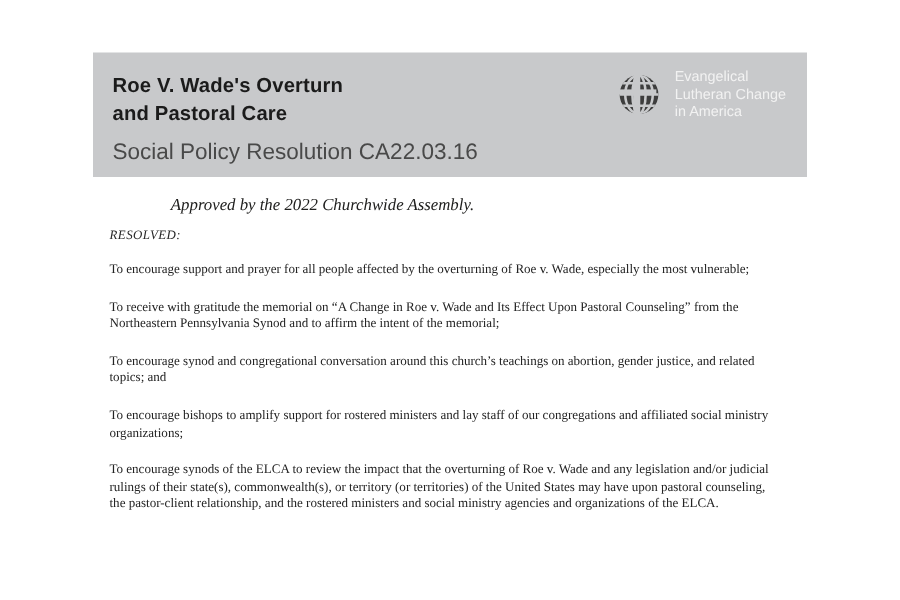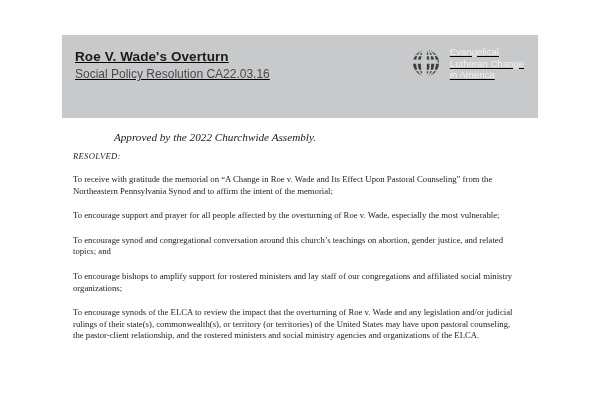--- a/index.html
+++ b/index.html
@@ -20,41 +20,40 @@
     position: absolute;
     left: 62px;
     top: 35px;
     width: 476px;
     height: 83px;
     background: #c8c9cb;
     display: flex;
     align-items: flex-start;
     justify-content: space-between;
     box-sizing: border-box;
-    text-decoration: underline;
   }
 
   .header-titles {
     padding: 12px 0 0 13px;
     font-family: "Liberation Sans", sans-serif;
   }
   .doc-title-line {
     font-size: 13.5px;
     font-weight: bold;
     color: #1b1b1b;
     line-height: 19px;
     letter-spacing: 0.1px;
     white-space: nowrap;
   }
   .doc-subtitle {
-    font-size: 12px;
+    font-size: 15px;
     font-weight: normal;
     color: #494949;
     line-height: 17px;
-    margin-top: 0;
+    margin-top: 8px;
     white-space: nowrap;
   }
 
   
   .logo-block {
     display: flex;
     align-items: center;
     gap: 7px;
     padding: 11px 14px 0 0;
   }
@@ -110,20 +109,21 @@
     text-align: left;
   }
 </style>
 </head>
 <body>
 
 <div class="header-band">
 
   <div class="header-titles">
     <div class="doc-title-line">Roe V. Wade's Overturn</div>
+    <div class="doc-title-line">and Pastoral Care</div>
     <div class="doc-subtitle">Social Policy Resolution CA22.03.16</div>
   </div>
 
   <div class="logo-block">
     <svg class="logo-mark" viewBox="0 0 100 100">
       <defs>
         <clipPath id="globeClip">
           <circle cx="50" cy="50" r="38"></circle>
         </clipPath>
         <mask id="crossMask">
@@ -150,19 +150,19 @@
       <div>in America</div>
     </div>
   </div>
 </div>
 
 <div class="doc-body">
   <div class="approved-line">Approved by the 2022 Churchwide Assembly.</div>
   <div class="resolved-label">RESOLVED:</div>
 
   <ul class="resolution-list">
+    <li class="resolution-item">To encourage support and prayer for all people affected by the overturning of Roe v. Wade, especially the most vulnerable;</li>
     <li class="resolution-item">To receive with gratitude the memorial on “A Change in Roe v. Wade and Its Effect Upon Pastoral Counseling” from the Northeastern Pennsylvania Synod and to affirm the intent of the memorial;</li>
-    <li class="resolution-item">To encourage support and prayer for all people affected by the overturning of Roe v. Wade, especially the most vulnerable;</li>
     <li class="resolution-item">To encourage synod and congregational conversation around this church’s teachings on abortion, gender justice, and related topics; and</li>
     <li class="resolution-item">To encourage bishops to amplify support for rostered ministers and lay staff of our congregations and affiliated social ministry organizations;</li>
     <li class="resolution-item">To encourage synods of the ELCA to review the impact that the overturning of Roe v. Wade and any legislation and/or judicial rulings of their state(s), commonwealth(s), or territory (or territories) of the United States may have upon pastoral counseling, the pastor-client relationship, and the rostered ministers and social ministry agencies and organizations of the ELCA.</li>
   </ul>
 </div>
 
 </body></html>

